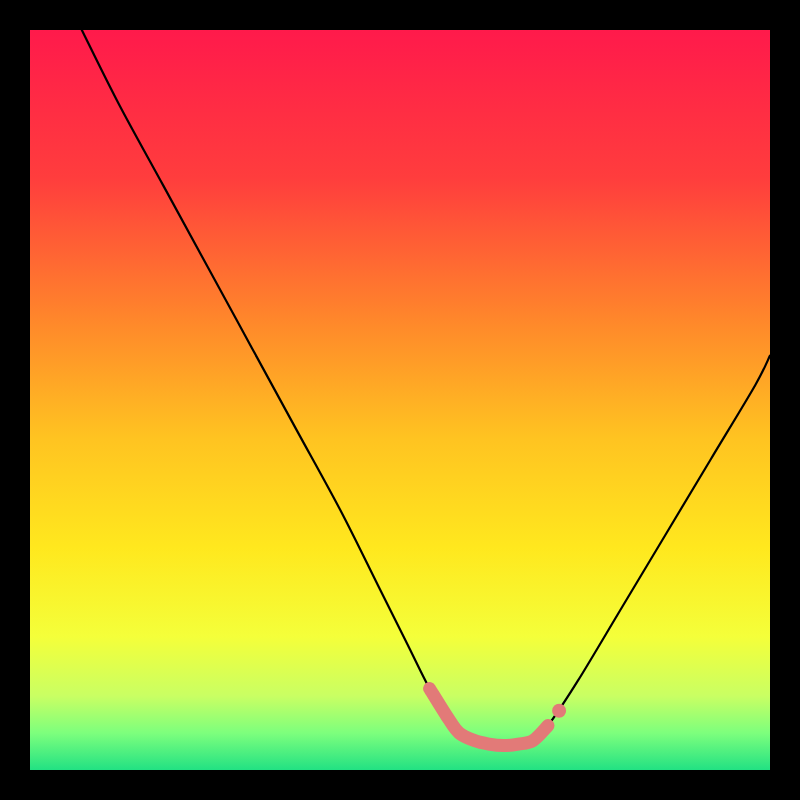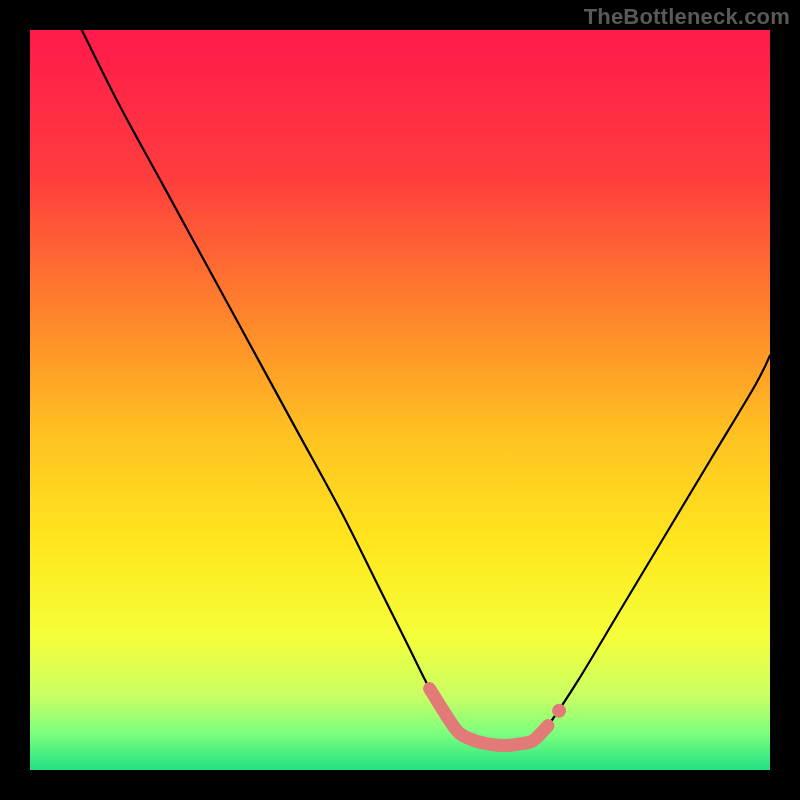--- a/index.html
+++ b/index.html
@@ -34,21 +34,20 @@
     font-weight: 600;
     letter-spacing: 0.2px;
     font-family: Arial, Helvetica, sans-serif;
   }
   svg { display: block; }
 </style>
 </head>
 <body>
 
 <div class="frame">
-  <div class="watermark">TheBottleneck.com</div>
 
   <div class="plot">
     <svg id="chart-svg" width="740" height="740" viewBox="0 0 740 740">
       <defs>
         <linearGradient id="bg-grad" x1="0" y1="0" x2="0" y2="1">
             <stop offset="0%" stop-color="#ff1a4b"></stop>
             <stop offset="20%" stop-color="#ff3d3d"></stop>
             <stop offset="40%" stop-color="#ff8a2a"></stop>
             <stop offset="55.00000000000001%" stop-color="#ffc321"></stop>
             <stop offset="70%" stop-color="#ffe81e"></stop>

